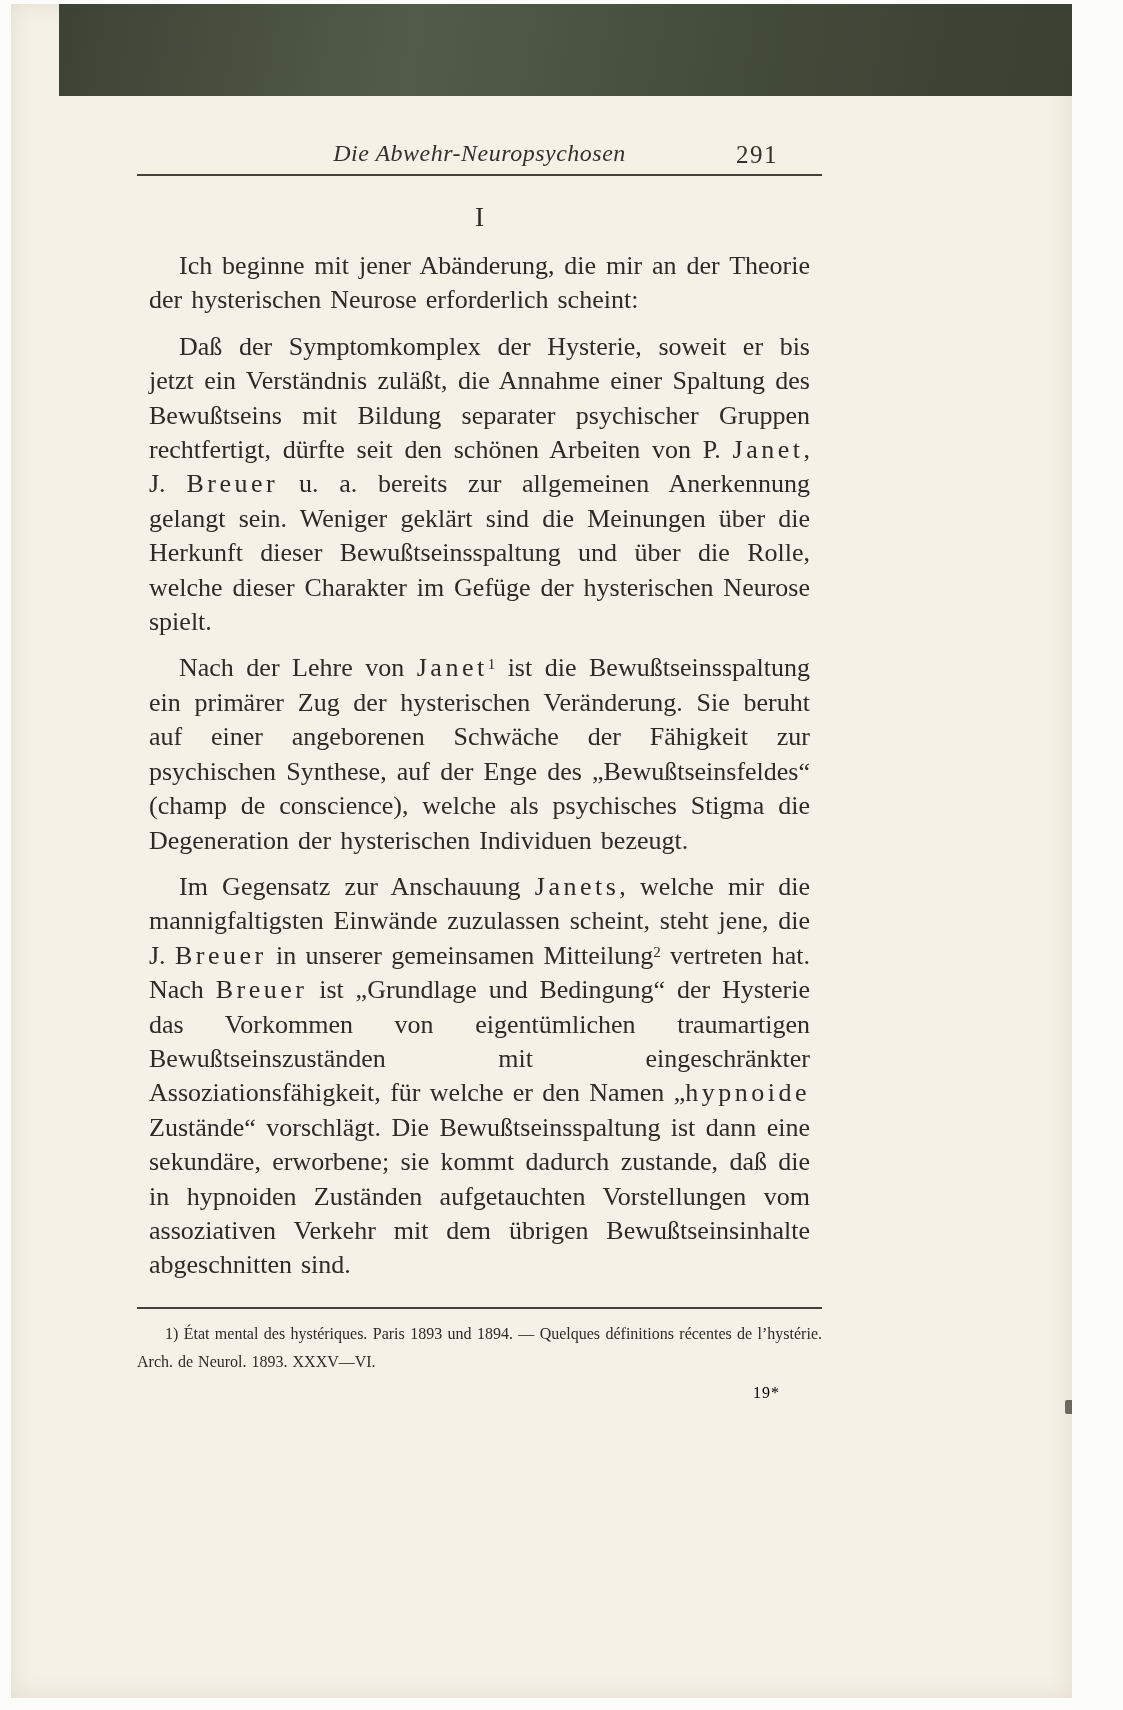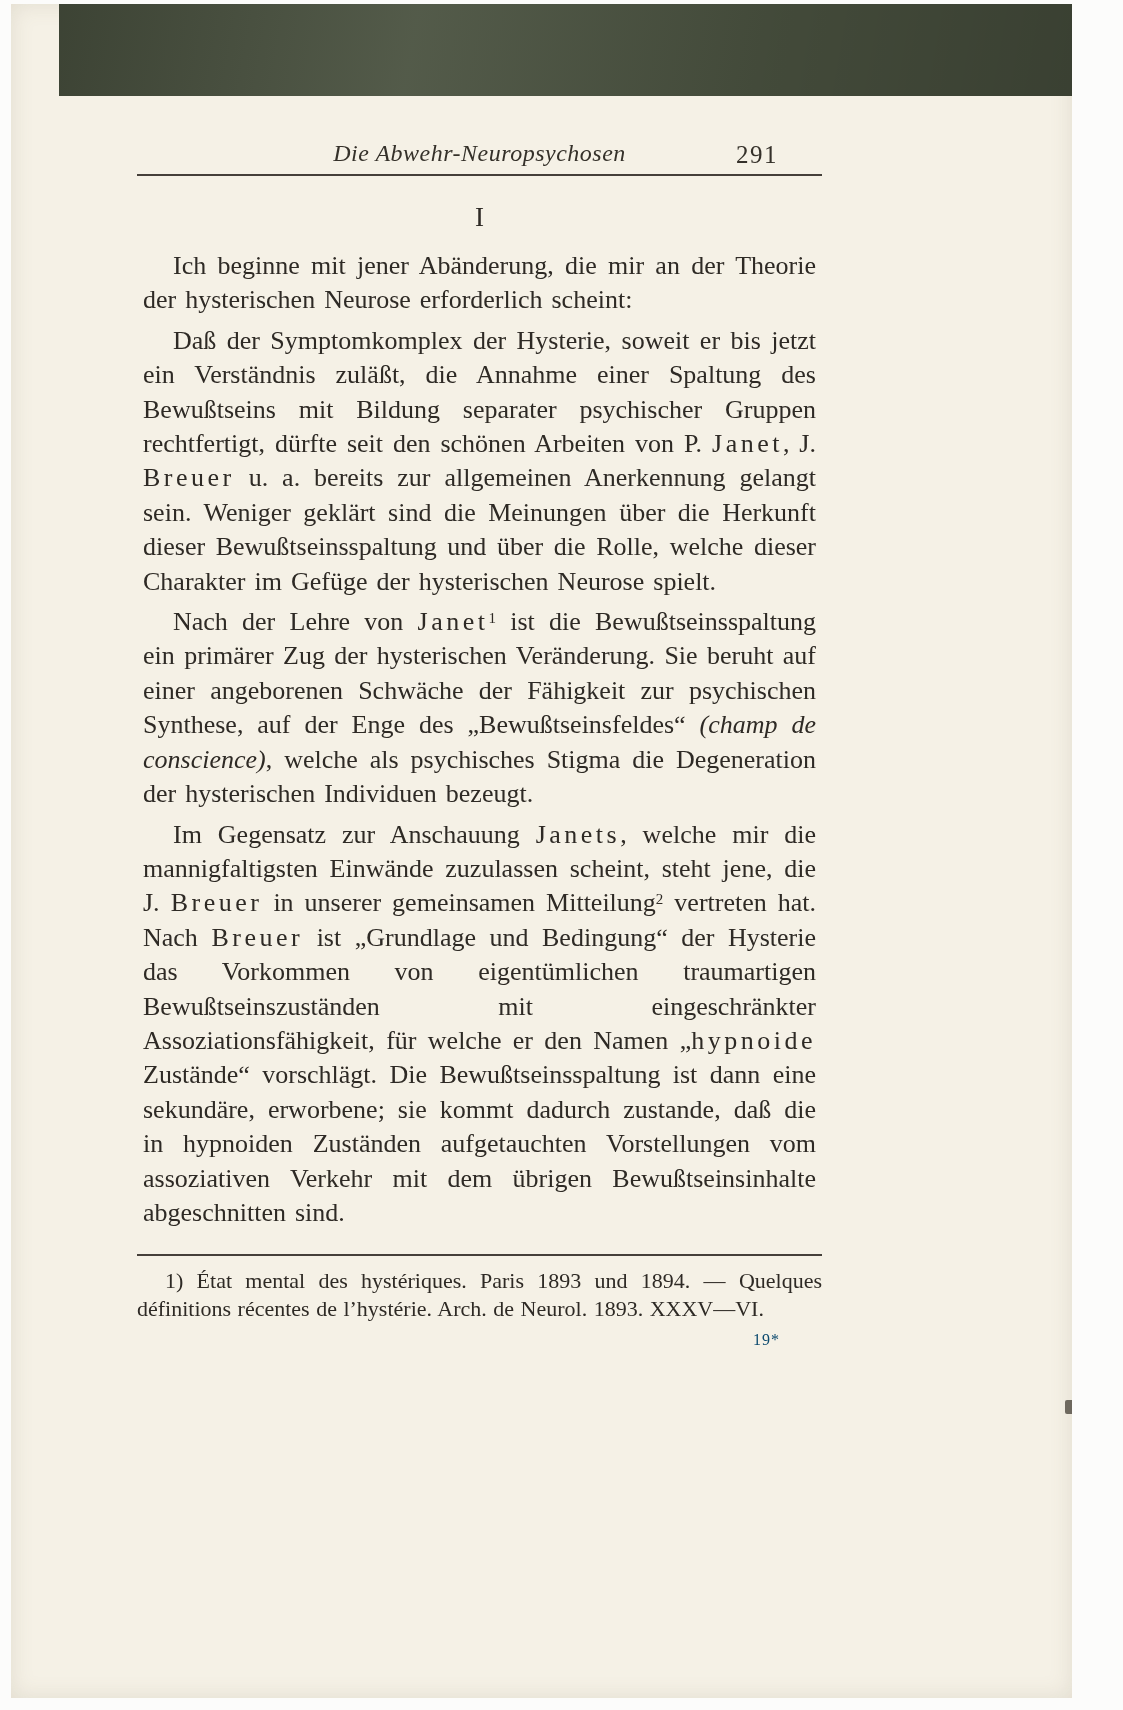--- a/index.html
+++ b/index.html
@@ -56,59 +56,59 @@
     margin-top: 7px;
   }
   .section-heading {
     text-align: center;
     font-size: 27px;
     margin-top: 26px;
     color: var(--ink, #2e2a25);
   }
   .body-text { margin-top: 16px; }
   .body-text p {
-    margin: 6px;
+    margin: 12px;
     font-size: 26px;
     line-height: 34.4px;
     text-align: justify;
     text-indent: 30px;
     word-spacing: 2.5px;
   }
   .seg-spaced { letter-spacing: 3.5px; }
-  .seg-italic { font-style: italic; }
+  .seg-italic { }
   .seg-sup {
     font-size: 15px;
     vertical-align: 7px;
     line-height: 0;
   }
   .footnote-rule {
     border-top: 2px solid var(--rule, #45403a);
     margin-top: 24px;
   }
   .footnotes { margin-top: 11px; }
   .footnotes p {
     margin: 0;
-    font-size: 22px;
+    font-size: 16px;
     line-height: 28px;
     text-align: justify;
     text-indent: 28px;
     word-spacing: 1px;
   }
   .signature-row {
     position: relative;
     height: 26px;
     margin-top: 8px;
   }
   .signature {
     position: absolute;
     right: 42px;
     top: 0;
     font-size: 16px;
     letter-spacing: 1px;
-    color: #0c4a6e;
+    color: #000000;
   }
   .artifact {
     position: absolute;
     right: 0;
     top: 1396px;
     width: 7px;
     height: 14px;
     background: #4d483f;
     border-radius: 2px 0 0 2px;
     opacity: 0.8;

